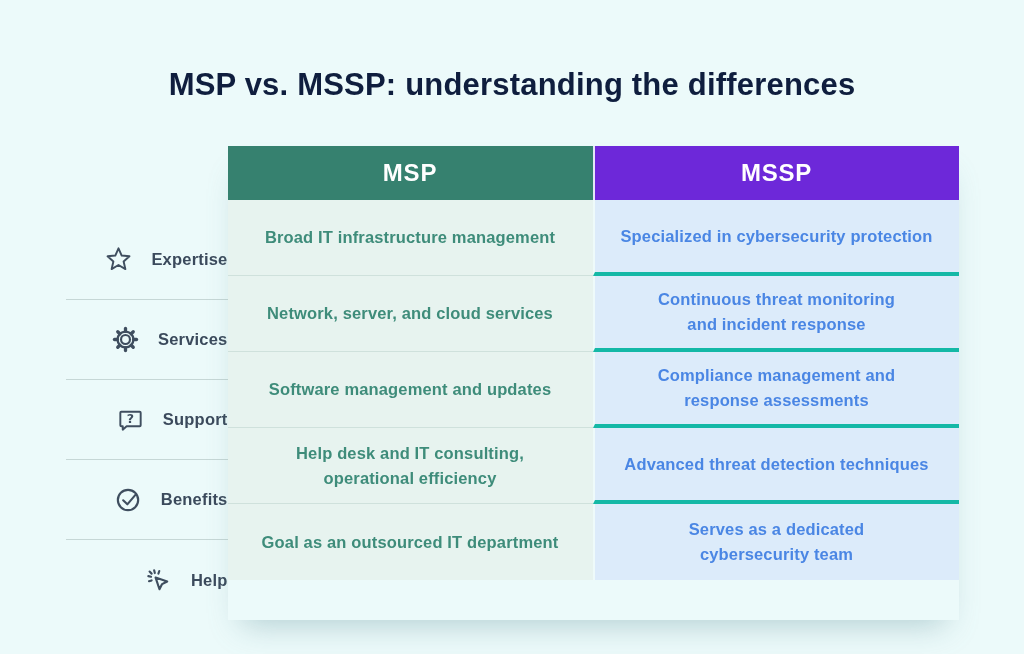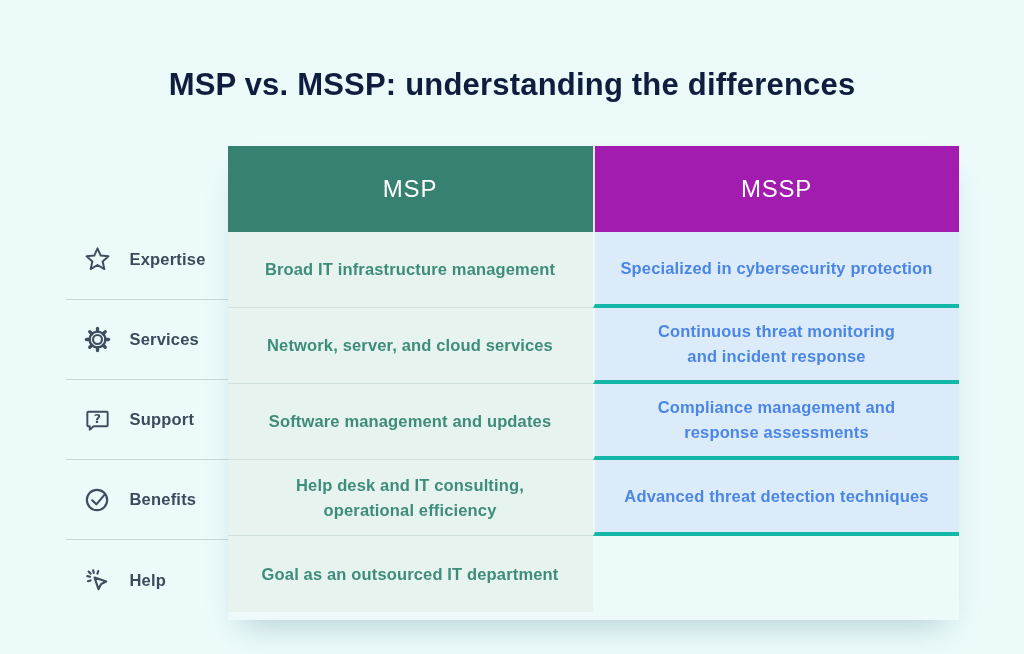--- a/index.html
+++ b/index.html
@@ -26,50 +26,51 @@
   
   .label-col { width: 162px; flex: none; }
   .label-spacer { height: 74px; }
   .label-row {
     height: 80px;
     display: flex;
     align-items: center;
     gap: 17px;
     padding-left: 16px;
     border-bottom: 1px solid #c6d7d6;
+    justify-content: flex-end;
   }
   .label-row:last-child { border-bottom: none; }
   .label-row .icon { width: 31px; height: 31px; flex: none; display: flex; }
   .label-row svg { width: 100%; height: 100%; stroke: #3f4e5f; fill: none; }
   .label-text {
     font-size: 16.5px;
     font-weight: 600;
     color: #3b4a5c;
     letter-spacing: 0.2px;
   }
   
   .value-cols {
     flex: 1;
     box-shadow: 0 18px 30px -14px rgba(105, 150, 160, 0.45);
   }
   .vrow { display: flex; }
   .hdr {
-    height: 86px;
+    height: 54px;
     display: flex;
     align-items: center;
     justify-content: center;
     color: #ffffff;
     font-size: 24px;
-    font-weight: 400;
+    font-weight: 700;
     letter-spacing: 0.8px;
   }
   .col-msp  { width: 365px; flex: none; }
   .col-mssp { width: 366px; flex: none; border-left: 2px solid rgba(240,252,250,0.9); }
   .hdr.col-msp  { background: #36816f; }
-  .hdr.col-mssp { background: #a21caf; }
+  .hdr.col-mssp { background: #6d28d9; }
   .cell {
     height: 76px;
     display: flex;
     align-items: center;
     justify-content: center;
     text-align: center;
     font-size: 16.5px;
     font-weight: 600;
     line-height: 25px;
     letter-spacing: 0.15px;
@@ -186,17 +187,19 @@
       </div>
 
       <div class="vrow">
         <div class="cell col-msp">Help desk and IT consulting,
 operational efficiency</div>
         <div class="cell col-mssp">Advanced threat detection techniques</div>
       </div>
 
       <div class="vrow">
         <div class="cell col-msp">Goal as an outsourced IT department</div>
+        <div class="cell col-mssp">Serves as a dedicated
+cybersecurity team</div>
       </div>
     </div>
 
   </div>
 </div>
 
 </body></html>

